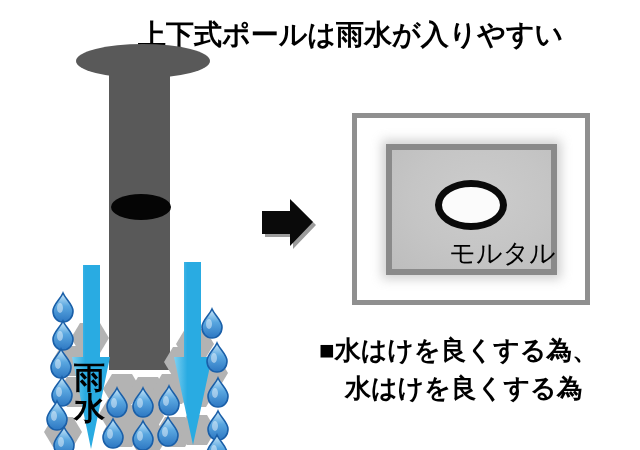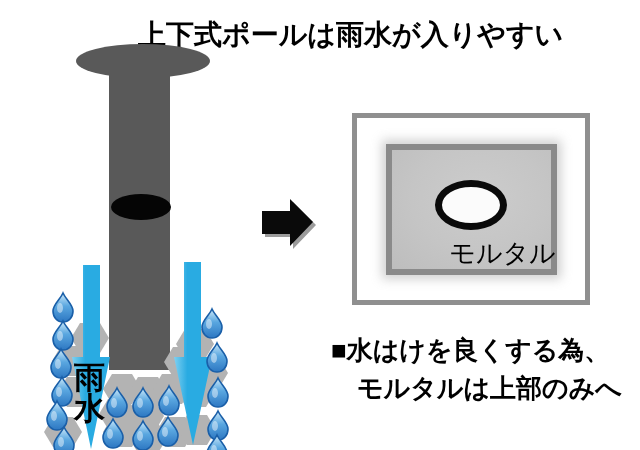--- a/index.html
+++ b/index.html
@@ -29,21 +29,21 @@
   }
   .drain-hole{
     position:absolute;left:435px;top:180px;width:72px;height:50px;
     border:7px solid #0a0a0a;border-radius:50%;background:#fbfbfb;box-sizing:border-box;
   }
   .mortar-label{
     position:absolute;left:386px;top:236px;width:171px;text-align:center;
     font-size:26px;font-weight:400;margin-left:31px;
   }
   .note{
-    position:absolute;left:331px;top:331px;width:305px;
+    position:absolute;left:319px;top:331px;width:305px;
     font-size:26px;font-weight:700;line-height:38px;
   }
   .note .indent{padding-left:26px;}
 </style>
 </head>
 <body>
 
 <div class="canvas">
 
   <div class="title">上下式ポールは雨水が入りやすい</div>
@@ -128,16 +128,16 @@
 
   <div class="rain-label">雨水</div>
 
   <div class="photo-frame"></div>
   <div class="mortar-box"></div>
   <div class="drain-hole"></div>
   <div class="mortar-label">モルタル</div>
 
   <div class="note">
     <div>■水はけを良くする為、</div>
-    <div class="indent">モルタルは上部のみへ</div>
+    <div class="indent">水はけを良くする為</div>
   </div>
 
 </div>
 
 </body></html>

